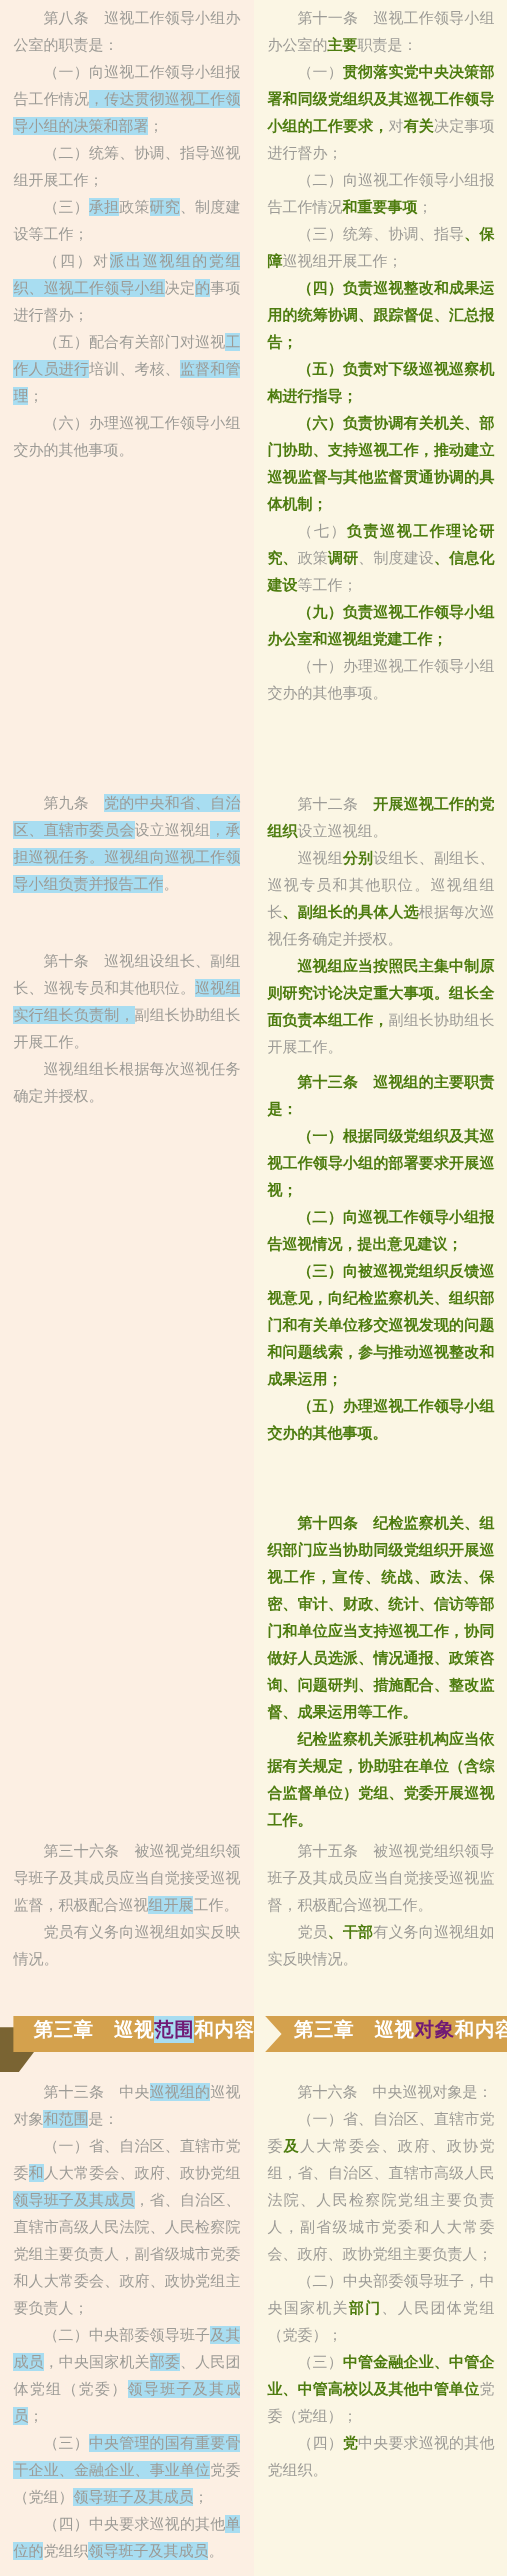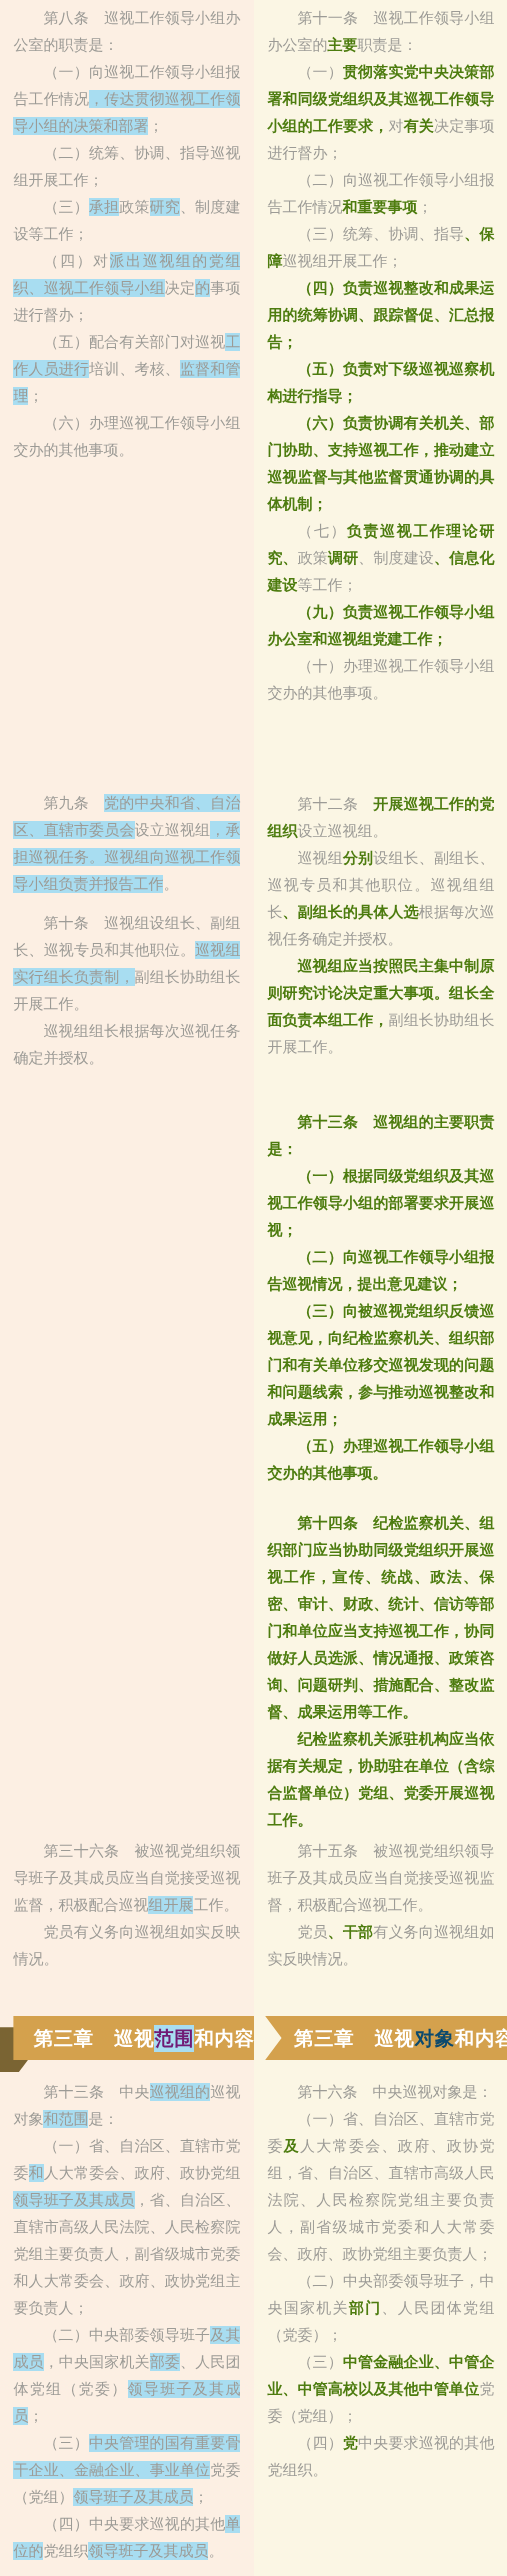--- a/index.html
+++ b/index.html
@@ -21,50 +21,50 @@
   }
   .run-p{}
   .run-h{background:#a8ddf1;}
   .run-r{color:#4d7c0f;font-weight:bold;}
   
   .banner{position:absolute;left:0;right:0;height:71px;}
   .ribbon-fold{position:absolute;top:11.2px;width:34px;height:45px;background:#7a6433;}
   .fold-left{left:0;clip-path:polygon(0 0,100% 0,100% 55%,55% 100%,0 100%);}
   .fold-right{right:0;clip-path:polygon(0 0,100% 0,100% 100%,45% 100%,0 55%);}
   .ribbon-band{
-    position:absolute;top:0;height:44px;
-    display:flex;align-items:center;justify-content:center;
+    position:absolute;top:0;height:36px;
+    display:flex;align-items:flex-start;justify-content:center;
     background:#d4a14d;color:#ffffff;
     font-family:"DejaVu Serif",serif;font-weight:bold;
     font-size:19.4px;letter-spacing:0.7px;white-space:nowrap;
   }
   .notch-right{left:13.4px;right:15px;clip-path:polygon(0 0,100% 0,calc(100% - 16.4px) 50%,100% 100%,0 100%);}
   .notch-left{left:11.2px;right:0;clip-path:polygon(0 0,100% 0,100% 100%,0 100%,16.4px 50%);}
   .brun-p{color:#ffffff;}
   .brun-h{background:#a8ddf1;color:#701a75;}
-  .brun-r{color:#0c4a6e;}
+  .brun-r{color:#701a75;}
 </style>
 </head>
 <body>
 
 <div id="page">
   <div class="col" id="col-left">
       <div class="block" style="top: 5.2px;">
         <p><span class="run-p">第八条　巡视工作领导小组办公室的职责是：</span></p>
         <p><span class="run-p">（一）向巡视工作领导小组报告工作情况</span><span class="run-h">，传达贯彻巡视工作领导小组的决策和部署</span><span class="run-p">；</span></p>
         <p><span class="run-p">（二）统筹、协调、指导巡视组开展工作；</span></p>
         <p><span class="run-p">（三）</span><span class="run-h">承担</span><span class="run-p">政策</span><span class="run-h">研究</span><span class="run-p">、制度建设等工作；</span></p>
         <p><span class="run-p">（四）对</span><span class="run-h">派出巡视组的党组织、巡视工作领导小组</span><span class="run-p">决定</span><span class="run-h">的</span><span class="run-p">事项进行督办；</span></p>
         <p><span class="run-p">（五）配合有关部门对巡视</span><span class="run-h">工作人员进行</span><span class="run-p">培训、考核、</span><span class="run-h">监督和管理</span><span class="run-p">；</span></p>
         <p><span class="run-p">（六）办理巡视工作领导小组交办的其他事项。</span></p>
       </div>
       <div class="block" style="top: 790px;">
         <p><span class="run-p">第九条　</span><span class="run-h">党的中央和省、自治区、直辖市委员会</span><span class="run-p">设立巡视组</span><span class="run-h">，承担巡视任务。巡视组向巡视工作领导小组负责并报告工作</span><span class="run-p">。</span></p>
       </div>
-      <div class="block" style="top: 910px;">
+      <div class="block" style="top: 948px;">
         <p><span class="run-p">第十条　巡视组设组长、副组长、巡视专员和其他职位。</span><span class="run-h">巡视组实行组长负责制，</span><span class="run-p">副组长协助组长开展工作。</span></p>
         <p><span class="run-p">巡视组组长根据每次巡视任务确定并授权。</span></p>
       </div>
       <div class="block" style="top: 1838px;">
         <p><span class="run-p">第三十六条　被巡视党组织领导班子及其成员应当自觉接受巡视监督，积极配合巡视</span><span class="run-h">组开展</span><span class="run-p">工作。</span></p>
         <p><span class="run-p">党员有义务向巡视组如实反映情况。</span></p>
       </div>
       <div class="banner" style="top: 2016px;">
         <div class="ribbon-fold fold-left"></div>
         <div class="ribbon-band notch-right">
@@ -92,21 +92,21 @@
         <p><span class="run-r">（六）负责协调有关机关、部门协助、支持巡视工作，推动建立巡视监督与其他监督贯通协调的具体机制；</span></p>
         <p><span class="run-p">（七）</span><span class="run-r">负责巡视工作理论研究、</span><span class="run-p">政策</span><span class="run-r">调研</span><span class="run-p">、制度建设</span><span class="run-r">、信息化建设</span><span class="run-p">等工作；</span></p>
         <p><span class="run-r">（九）负责巡视工作领导小组办公室和巡视组党建工作；</span></p>
         <p><span class="run-p">（十）办理巡视工作领导小组交办的其他事项。</span></p>
       </div>
       <div class="block" style="top: 791px;">
         <p><span class="run-p">第十二条　</span><span class="run-r">开展巡视工作的党组织</span><span class="run-p">设立巡视组。</span></p>
         <p><span class="run-p">巡视组</span><span class="run-r">分别</span><span class="run-p">设组长、副组长、巡视专员和其他职位。巡视组组长</span><span class="run-r">、副组长的具体人选</span><span class="run-p">根据每次巡视任务确定并授权。</span></p>
         <p><span class="run-r">巡视组应当按照民主集中制原则研究讨论决定重大事项。组长全面负责本组工作，</span><span class="run-p">副组长协助组长开展工作。</span></p>
       </div>
-      <div class="block" style="top: 1069px; margin-top: 40px;">
+      <div class="block" style="top: 1069px;">
         <p><span class="run-r">第十三条　巡视组的主要职责是：</span></p>
         <p><span class="run-r">（一）根据同级党组织及其巡视工作领导小组的部署要求开展巡视；</span></p>
         <p><span class="run-r">（二）向巡视工作领导小组报告巡视情况，提出意见建议；</span></p>
         <p><span class="run-r">（三）向被巡视党组织反馈巡视意见，向纪检监察机关、组织部门和有关单位移交巡视发现的问题和问题线索，参与推动巡视整改和成果运用；</span></p>
         <p><span class="run-r">（五）办理巡视工作领导小组交办的其他事项。</span></p>
       </div>
       <div class="block" style="top: 1510px;">
         <p><span class="run-r">第十四条　纪检监察机关、组织部门应当协助同级党组织开展巡视工作，宣传、统战、政法、保密、审计、财政、统计、信访等部门和单位应当支持巡视工作，协同做好人员选派、情况通报、政策咨询、问题研判、措施配合、整改监督、成果运用等工作。</span></p>
         <p><span class="run-r">纪检监察机关派驻机构应当依据有关规定，协助驻在单位（含综合监督单位）党组、党委开展巡视工作。</span></p>
       </div>

